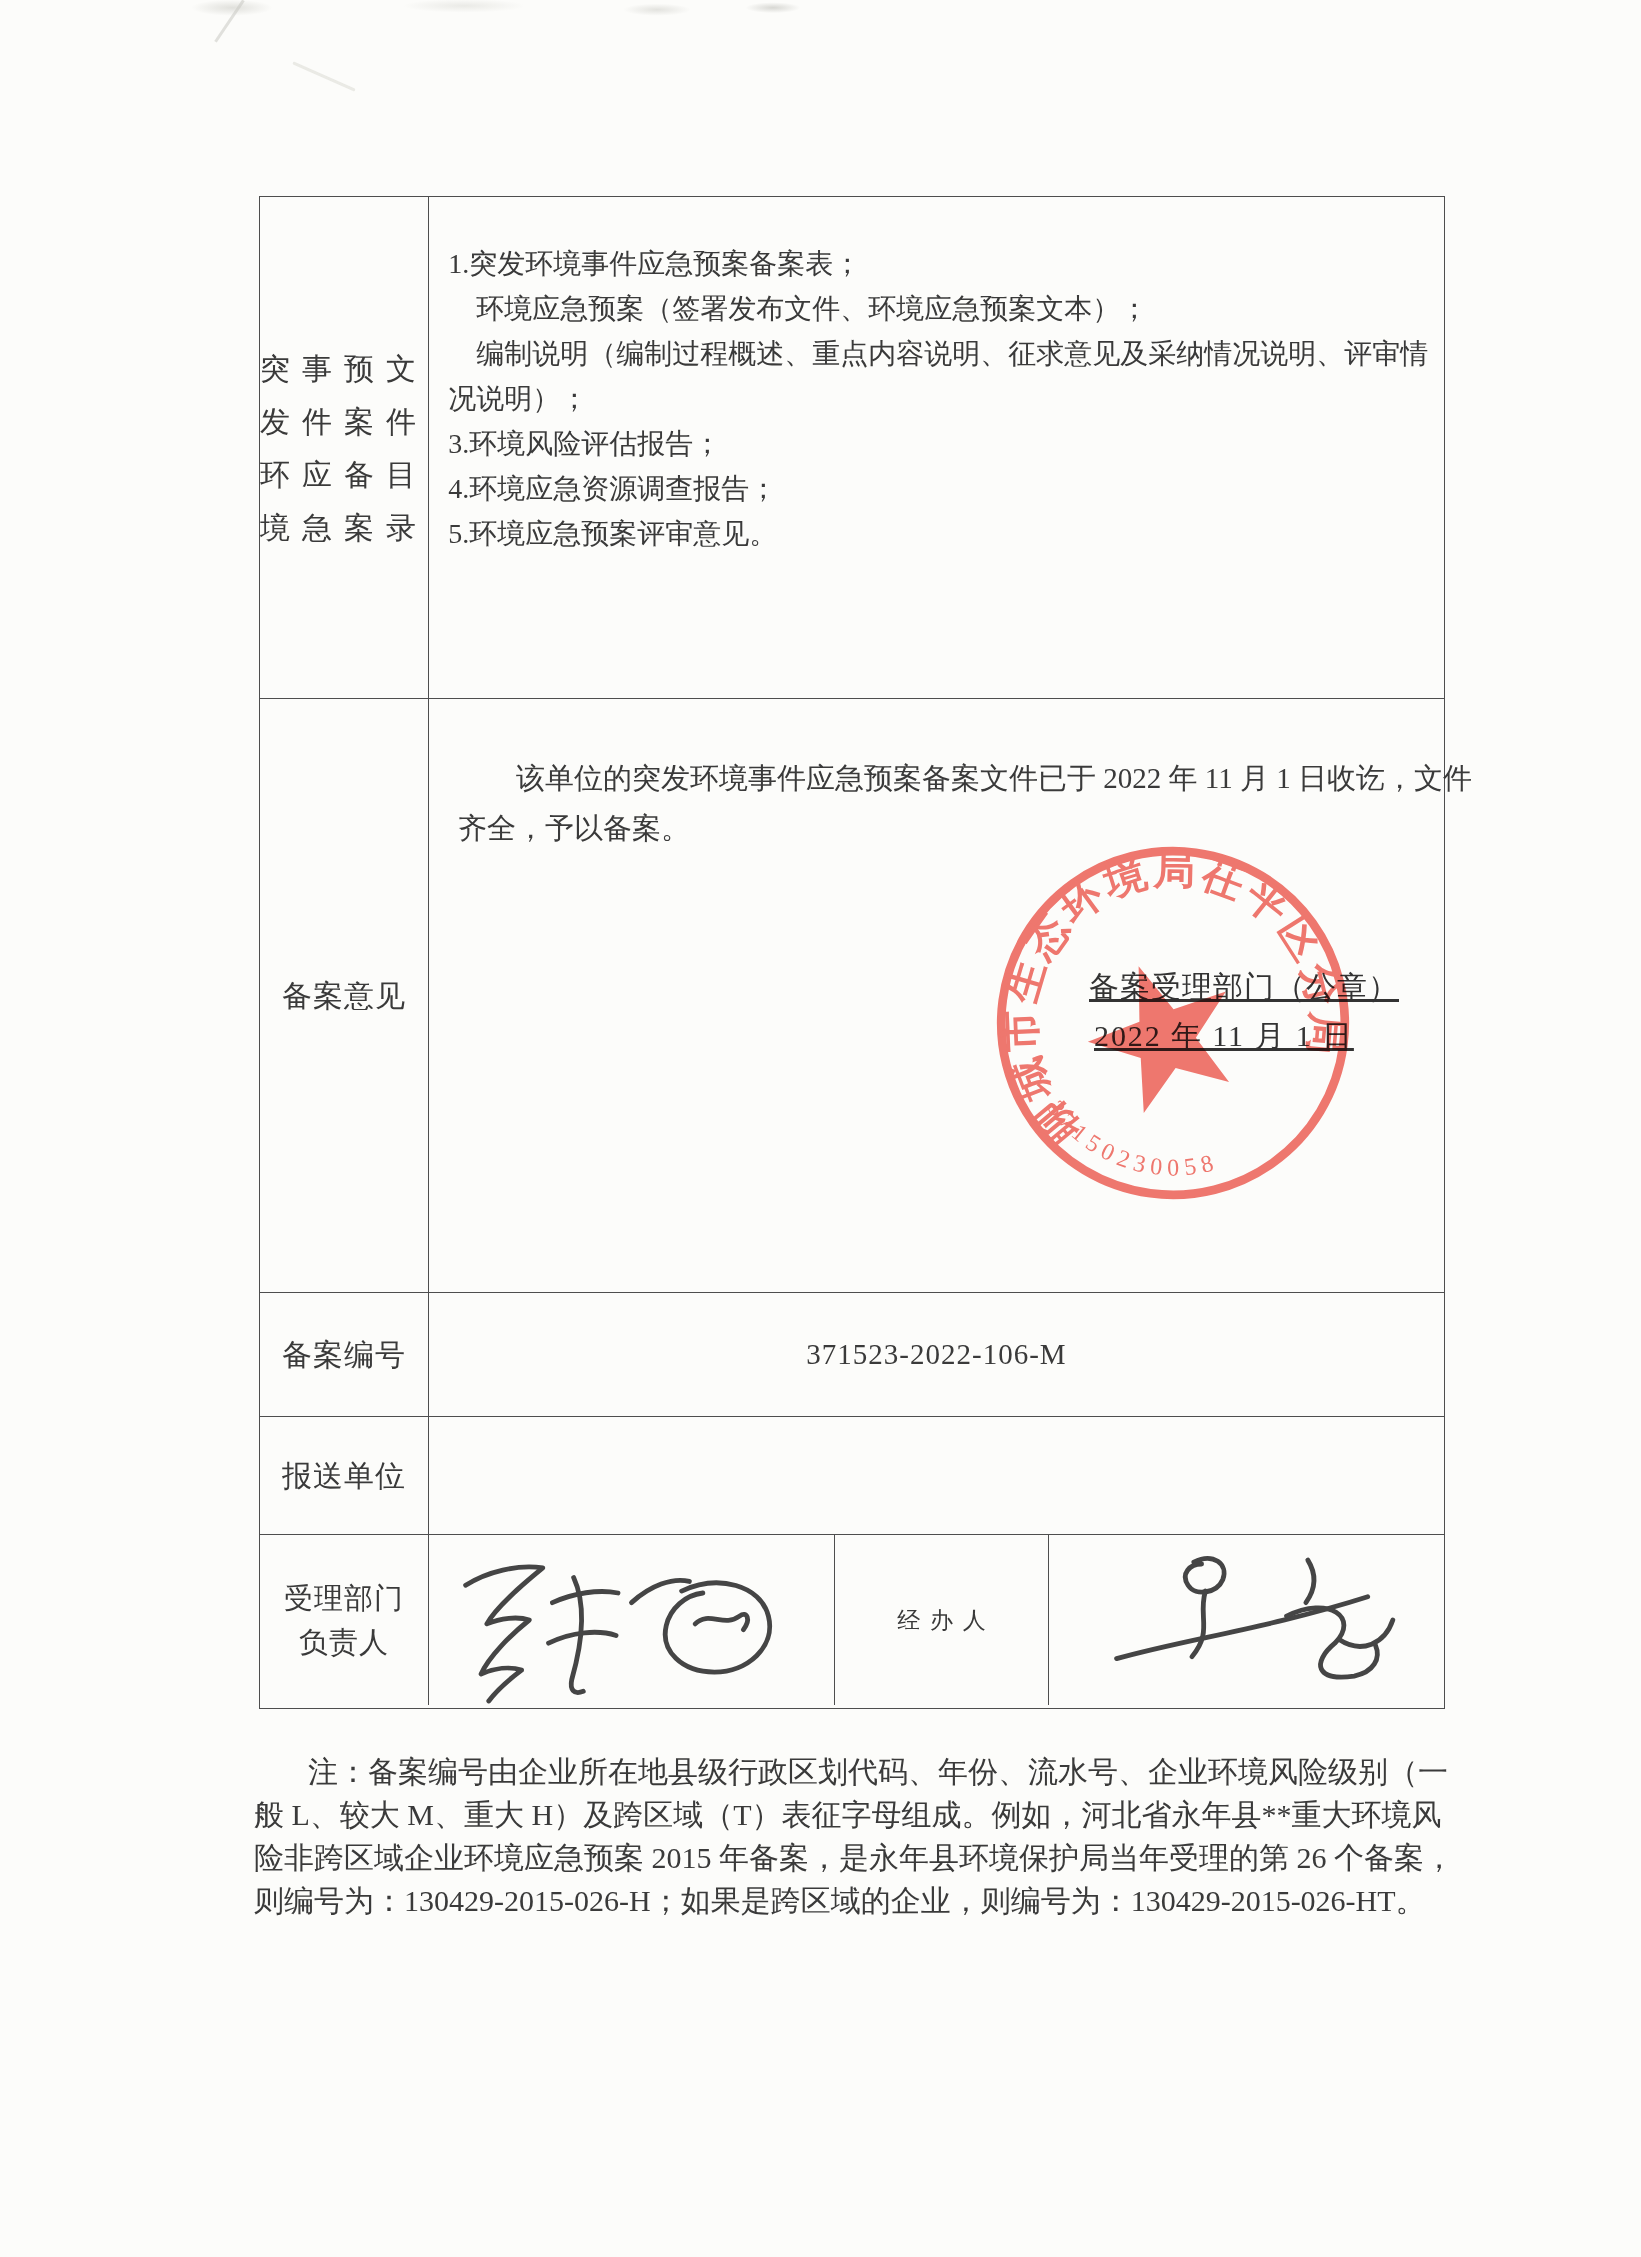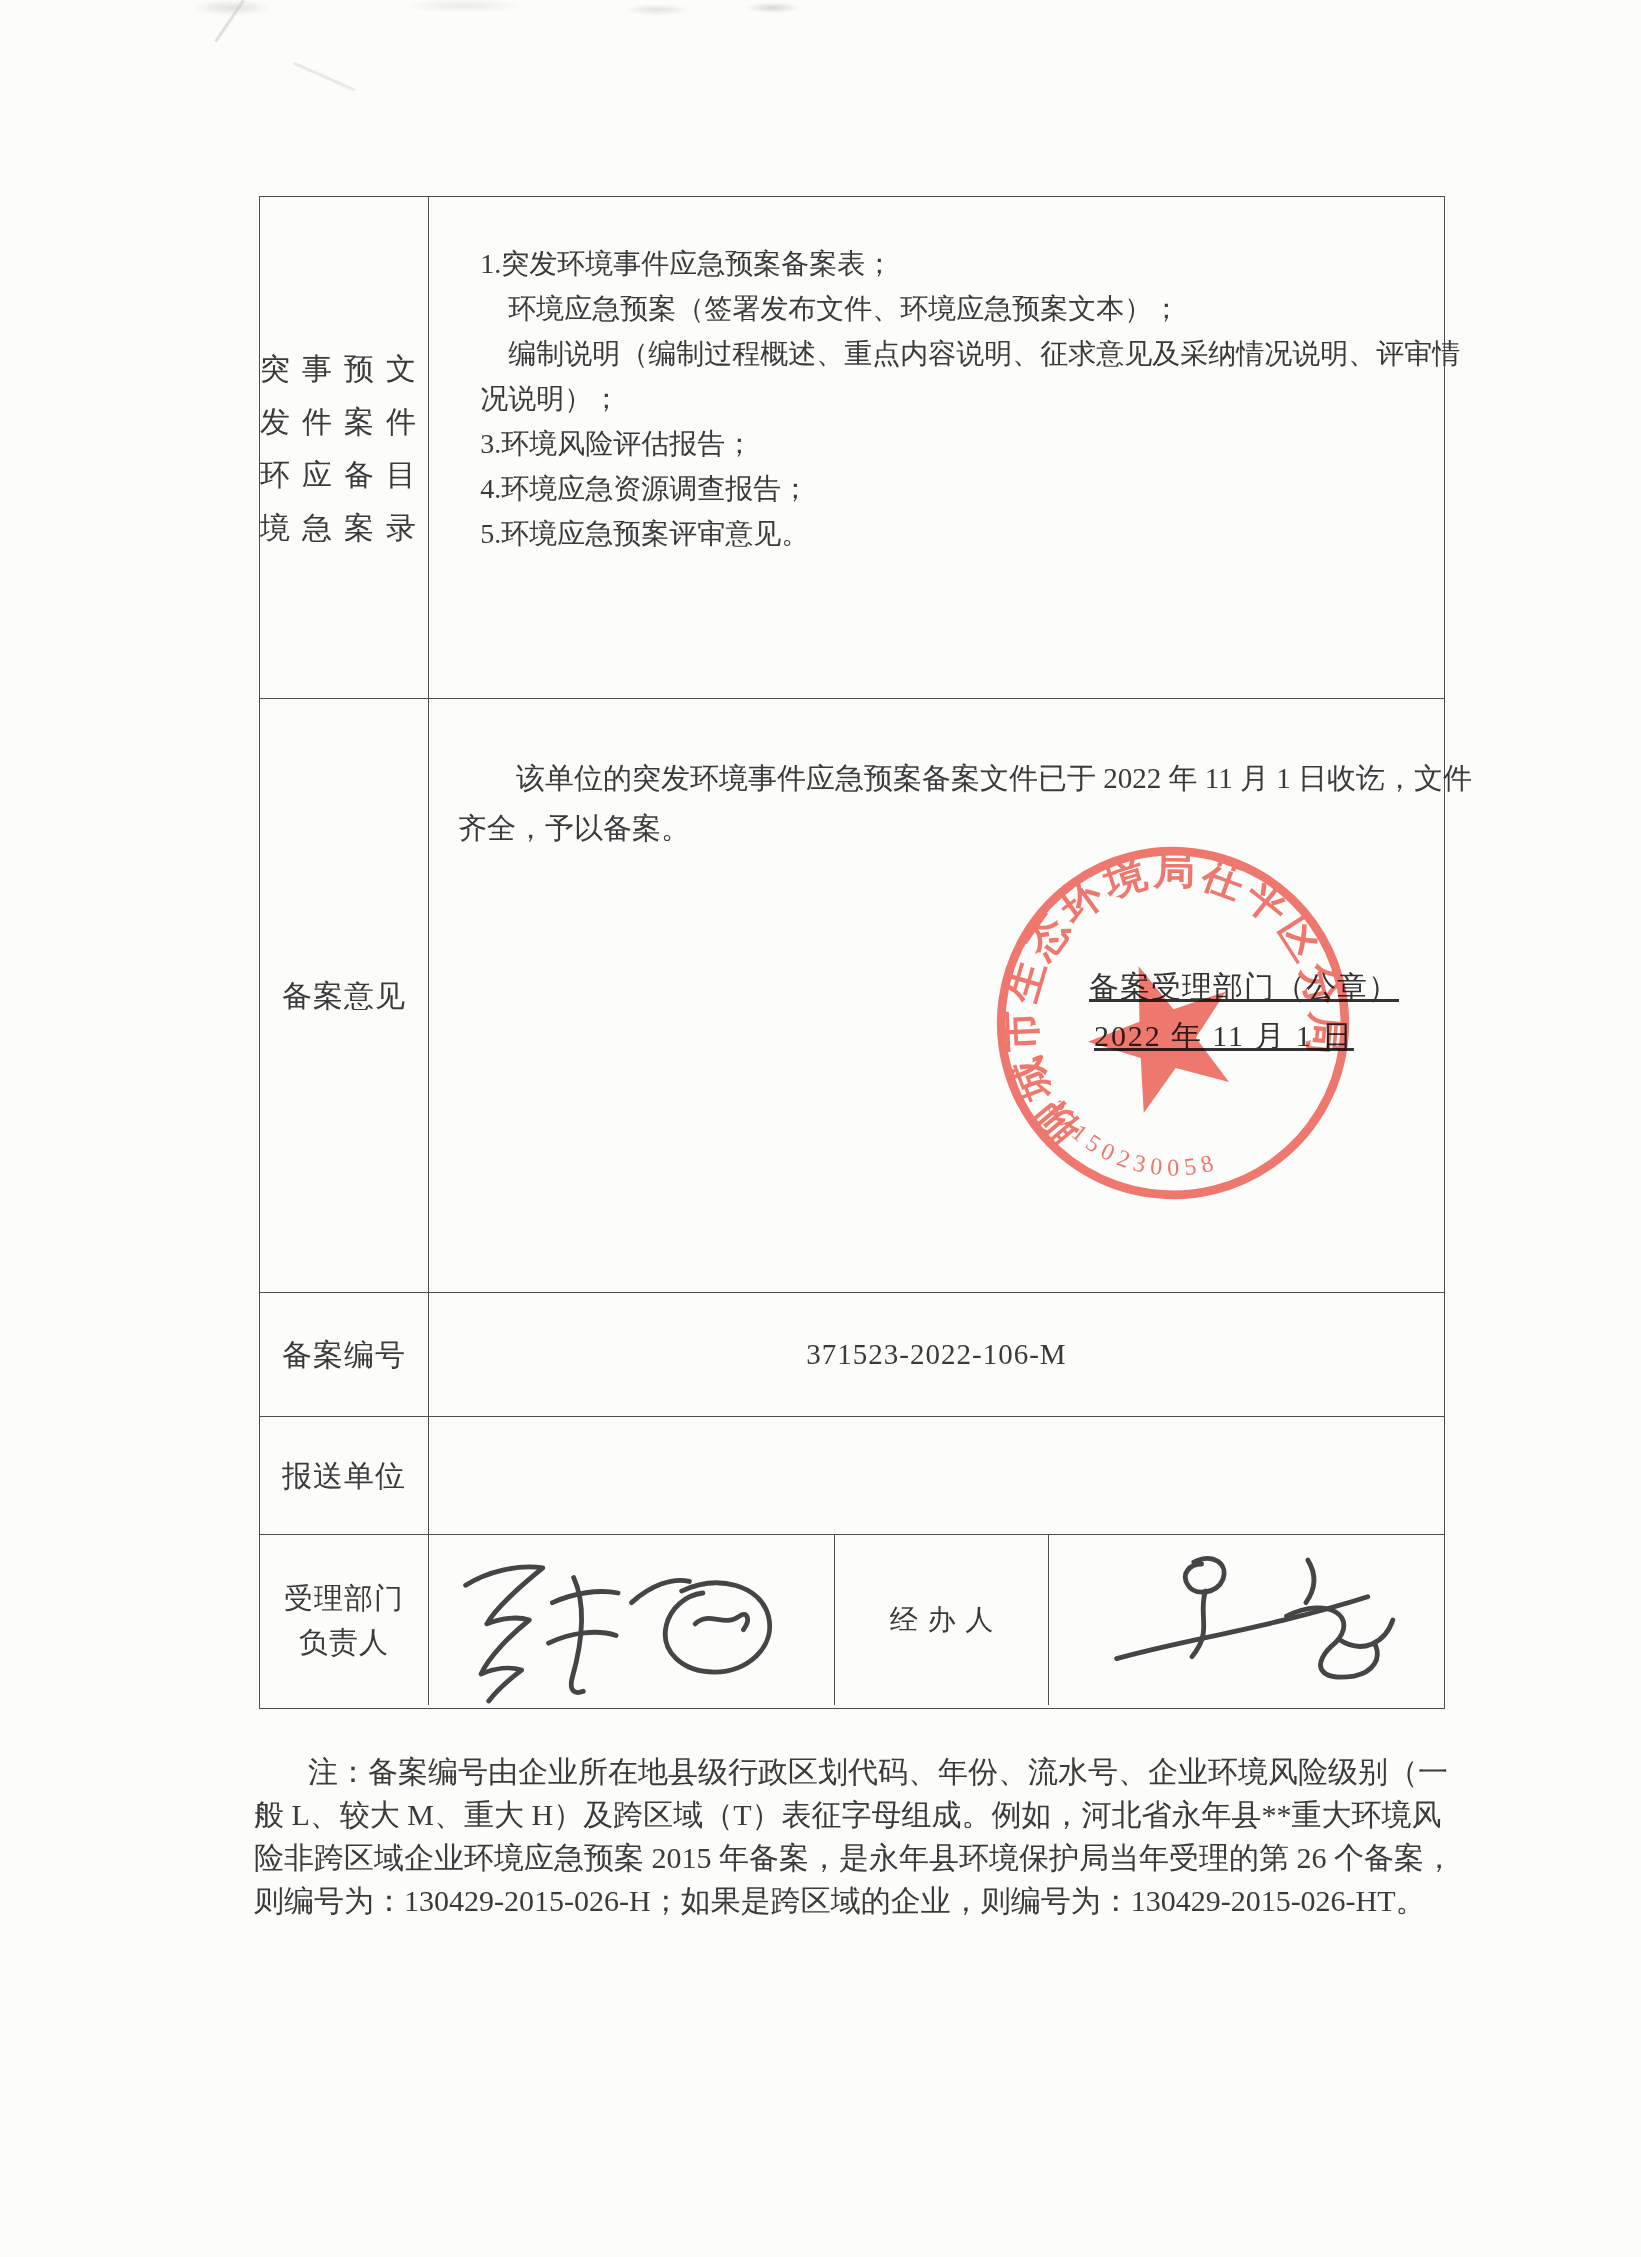--- a/index.html
+++ b/index.html
@@ -51,21 +51,21 @@
   .row-catalog{height:502px;}
   .row-opinion{height:594px;}
   .row-recordno{height:124px;}
   .row-unit{height:118px;}
   .row-sign{height:170px;}
 
   .catalog-lines{
     padding:44px 5.8px 0 19.3px;
     font-size:28px;line-height:45px;
   }
-  .catalog-lines .line{white-space:pre;margin-left:32px;}
+  .catalog-lines .line{white-space:pre;}
 
   .opinion-par{
     padding:54px 17.4px 0 29px;
     font-size:29px;line-height:50px;
   }
   .opinion-par .line{white-space:pre;}
 
   .seal-caption{
     position:absolute;font-size:30px;color:#333;white-space:pre;z-index:2;text-decoration:underline;
   }
@@ -84,21 +84,21 @@
   }
   .sign-label-cell{
     width:169px;flex:0 0 169px;border-right:1.9px solid #4e4e4e;
     display:flex;flex-direction:column;justify-content:center;align-items:center;
     font-size:29px;line-height:44px;letter-spacing:1px;
   }
   .sign-cell-1{width:406px;flex:0 0 406px;border-right:1.9px solid #4e4e4e;position:relative;}
   .handler-cell{
     width:214px;flex:0 0 214px;border-right:1.9px solid #4e4e4e;
     display:flex;align-items:center;justify-content:center;
-    font-size:28px;letter-spacing:9.7px;text-indent:9.7px;
+    font-size:23px;letter-spacing:9.7px;text-indent:9.7px;
   }
   .sign-cell-2{flex:1 1 auto;position:relative;}
   .sig-svg{position:absolute;left:0;top:0;width:100%;height:100%;}
   .sig-svg path{stroke:#454545;stroke-width:5;fill:none;stroke-linecap:round;stroke-linejoin:round;}
 
   .note-block{
     position:absolute;left:254px;top:1750px;width:1139px;
     font-size:30px;line-height:43px;color:#3a3a3a;
   }
   .note-block .line{white-space:pre;}

